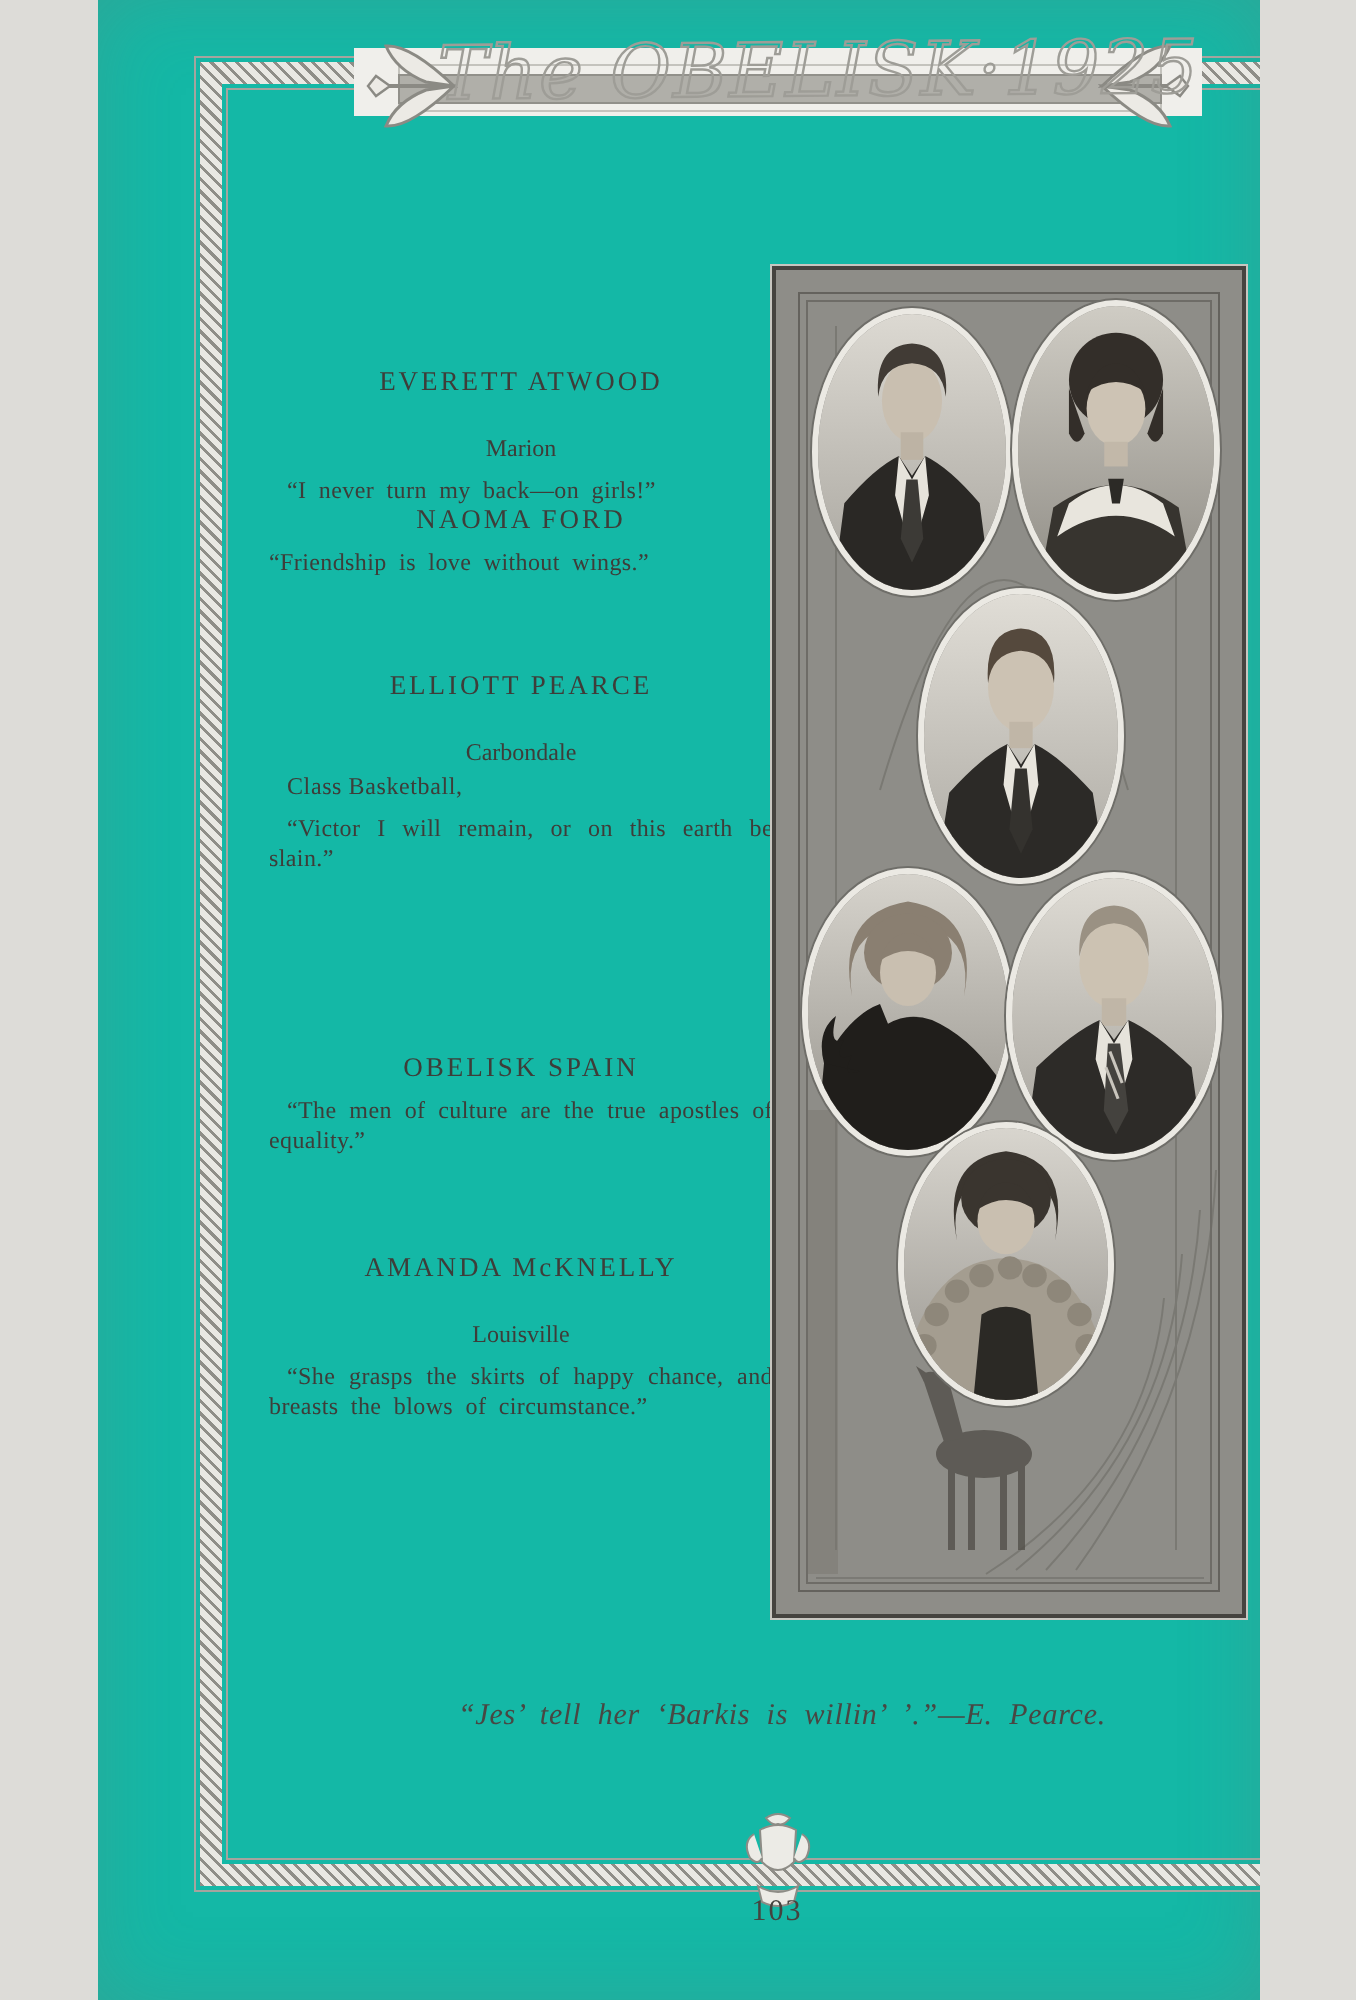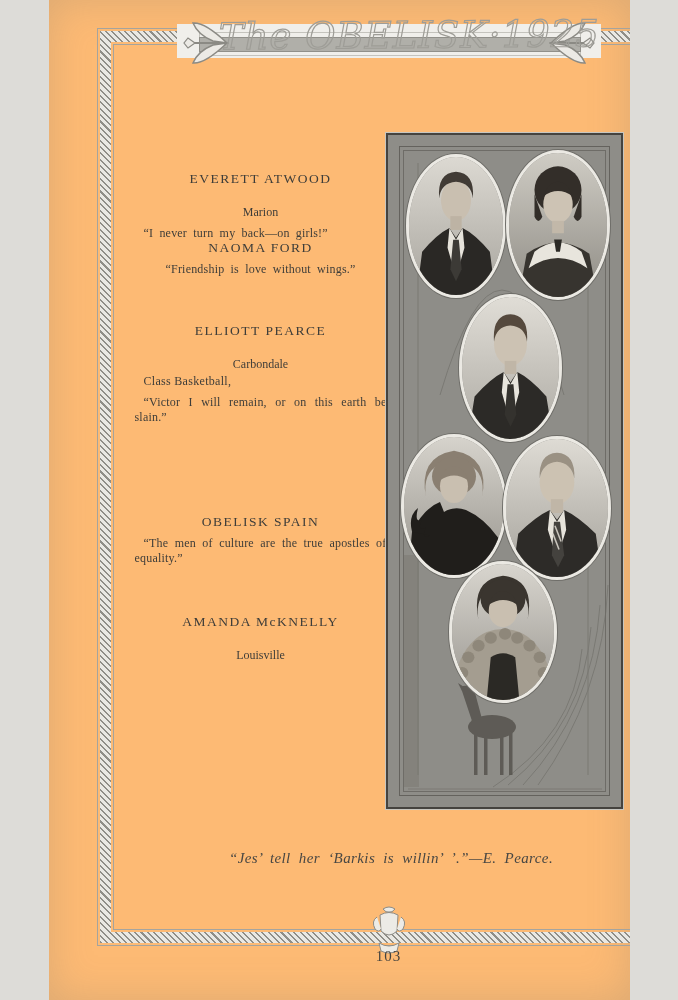--- a/index.html
+++ b/index.html
@@ -1,18 +1,18 @@
 <!DOCTYPE html>
 <html><head>
 <meta charset="utf-8">
 <style>
   html,body{margin:0;padding:0;}
   body{background:#dddcd8; font-family:"Liberation Serif", serif;}
   .page{position:relative; width:581px; height:1000px; margin:0 auto;
-        background:#fdba74; overflow:hidden;
+        background:#14b8a6; overflow:hidden;
         box-shadow:inset 0 0 40px rgba(120,118,112,.25);}
 
   
   .frame-outer{position:absolute; left:48px; top:28px; width:587px; height:916px;
         border:1px solid #a5a49e; pointer-events:none;}
   .frame-band{position:absolute; left:2px; top:2px; right:2px; bottom:2px;
         border:11px solid transparent;
         border-image:repeating-linear-gradient(45deg,#8f8e88 0 1.5px,#e9e8e3 1.5px 4.5px) 11;}
   .frame-inner{position:absolute; left:2px; top:2px; right:2px; bottom:2px;
         border:1px solid #a5a49e;}
@@ -29,21 +29,21 @@
   .fleur-right{left:500px; transform:scaleX(-1);}
   .banner-title{position:absolute; left:170px; top:14px; width:350px; height:48px;
         text-align:center;
         font-family:"DejaVu Serif", serif; font-style:italic;
         font-size:37px; letter-spacing:1px;
         color:transparent; -webkit-text-stroke:1.2px #9e9d97;
         transform:rotate(-0.5deg); white-space:nowrap;}
 
   
   .entry{position:absolute; left:86px; width:252px; color:#3e3d39;}
-  .s-name{text-align:center; font-size:13.5px; letter-spacing:1.5px; line-height:17px;}
+  .s-name{text-align:center; font-size:13.5px; letter-spacing:1.5px; line-height:17px;margin-top:12px;}
   .s-town{text-align:center; font-size:12px; line-height:16px; margin-top:17px;}
   .s-act{font-size:12px; line-height:15px; padding-left:9px; margin-top:2px;
          letter-spacing:.3px;}
   .s-quote{font-size:12px; line-height:14.5px; text-indent:9px; margin-top:6px;
          text-align:justify; word-spacing:3px; letter-spacing:.2px;}
 
   
   .panel{position:absolute; left:337px; top:133px; width:233px; height:672px;
         background:#8e8d88; border:2px solid #45433f;
         box-shadow:0 0 0 1px #c7c6c0;}
@@ -93,39 +93,40 @@
   <div class="banner-title">The OBELISK·1925</div>
 
   <div class="entry" style="top:170px;">
     <div class="s-name">EVERETT ATWOOD</div>
     <div class="s-town">Marion</div>
     <div class="s-quote">“I never turn my back—on girls!”</div>
   </div>
 
   <div class="entry" style="top:239px;">
     <div class="s-name">NAOMA FORD</div>
-    <div class="s-quote" style="text-indent:0;text-align:center;">“Friendship is love without wings.”</div>
+    <div class="s-quote" style="text-indent:0;text-align:left;">“Friendship is love without wings.”</div>
   </div>
 
   <div class="entry" style="top:322px;">
     <div class="s-name">ELLIOTT PEARCE</div>
     <div class="s-town">Carbondale</div>
     <div class="s-act">Class Basketball,</div>
     <div class="s-quote">“Victor I will remain, or on this earth be slain.”</div>
   </div>
 
 
   <div class="entry" style="top:513px;">
     <div class="s-name">OBELISK SPAIN</div>
     <div class="s-quote">“The men of culture are the true apostles of equality.”</div>
   </div>
 
   <div class="entry" style="top:613px;">
     <div class="s-name">AMANDA McKNELLY</div>
     <div class="s-town">Louisville</div>
+    <div class="s-quote">“She grasps the skirts of happy chance, and breasts the blows of circumstance.”</div>
   </div>
 
   <div class="panel">
     <svg class="panel-deco" width="229" height="668" viewBox="0 0 229 668">
       <g stroke="#6a6963" fill="none" opacity="0.55">
         <line x1="30" y1="28" x2="30" y2="640"></line>
         <line x1="200" y1="28" x2="200" y2="640"></line>
         <path d="M52,260 Q114,50 176,260"></path>
         <path d="M70,430 Q114,320 158,430"></path>
         <path d="M150,650 Q215,560 220,450"></path>

